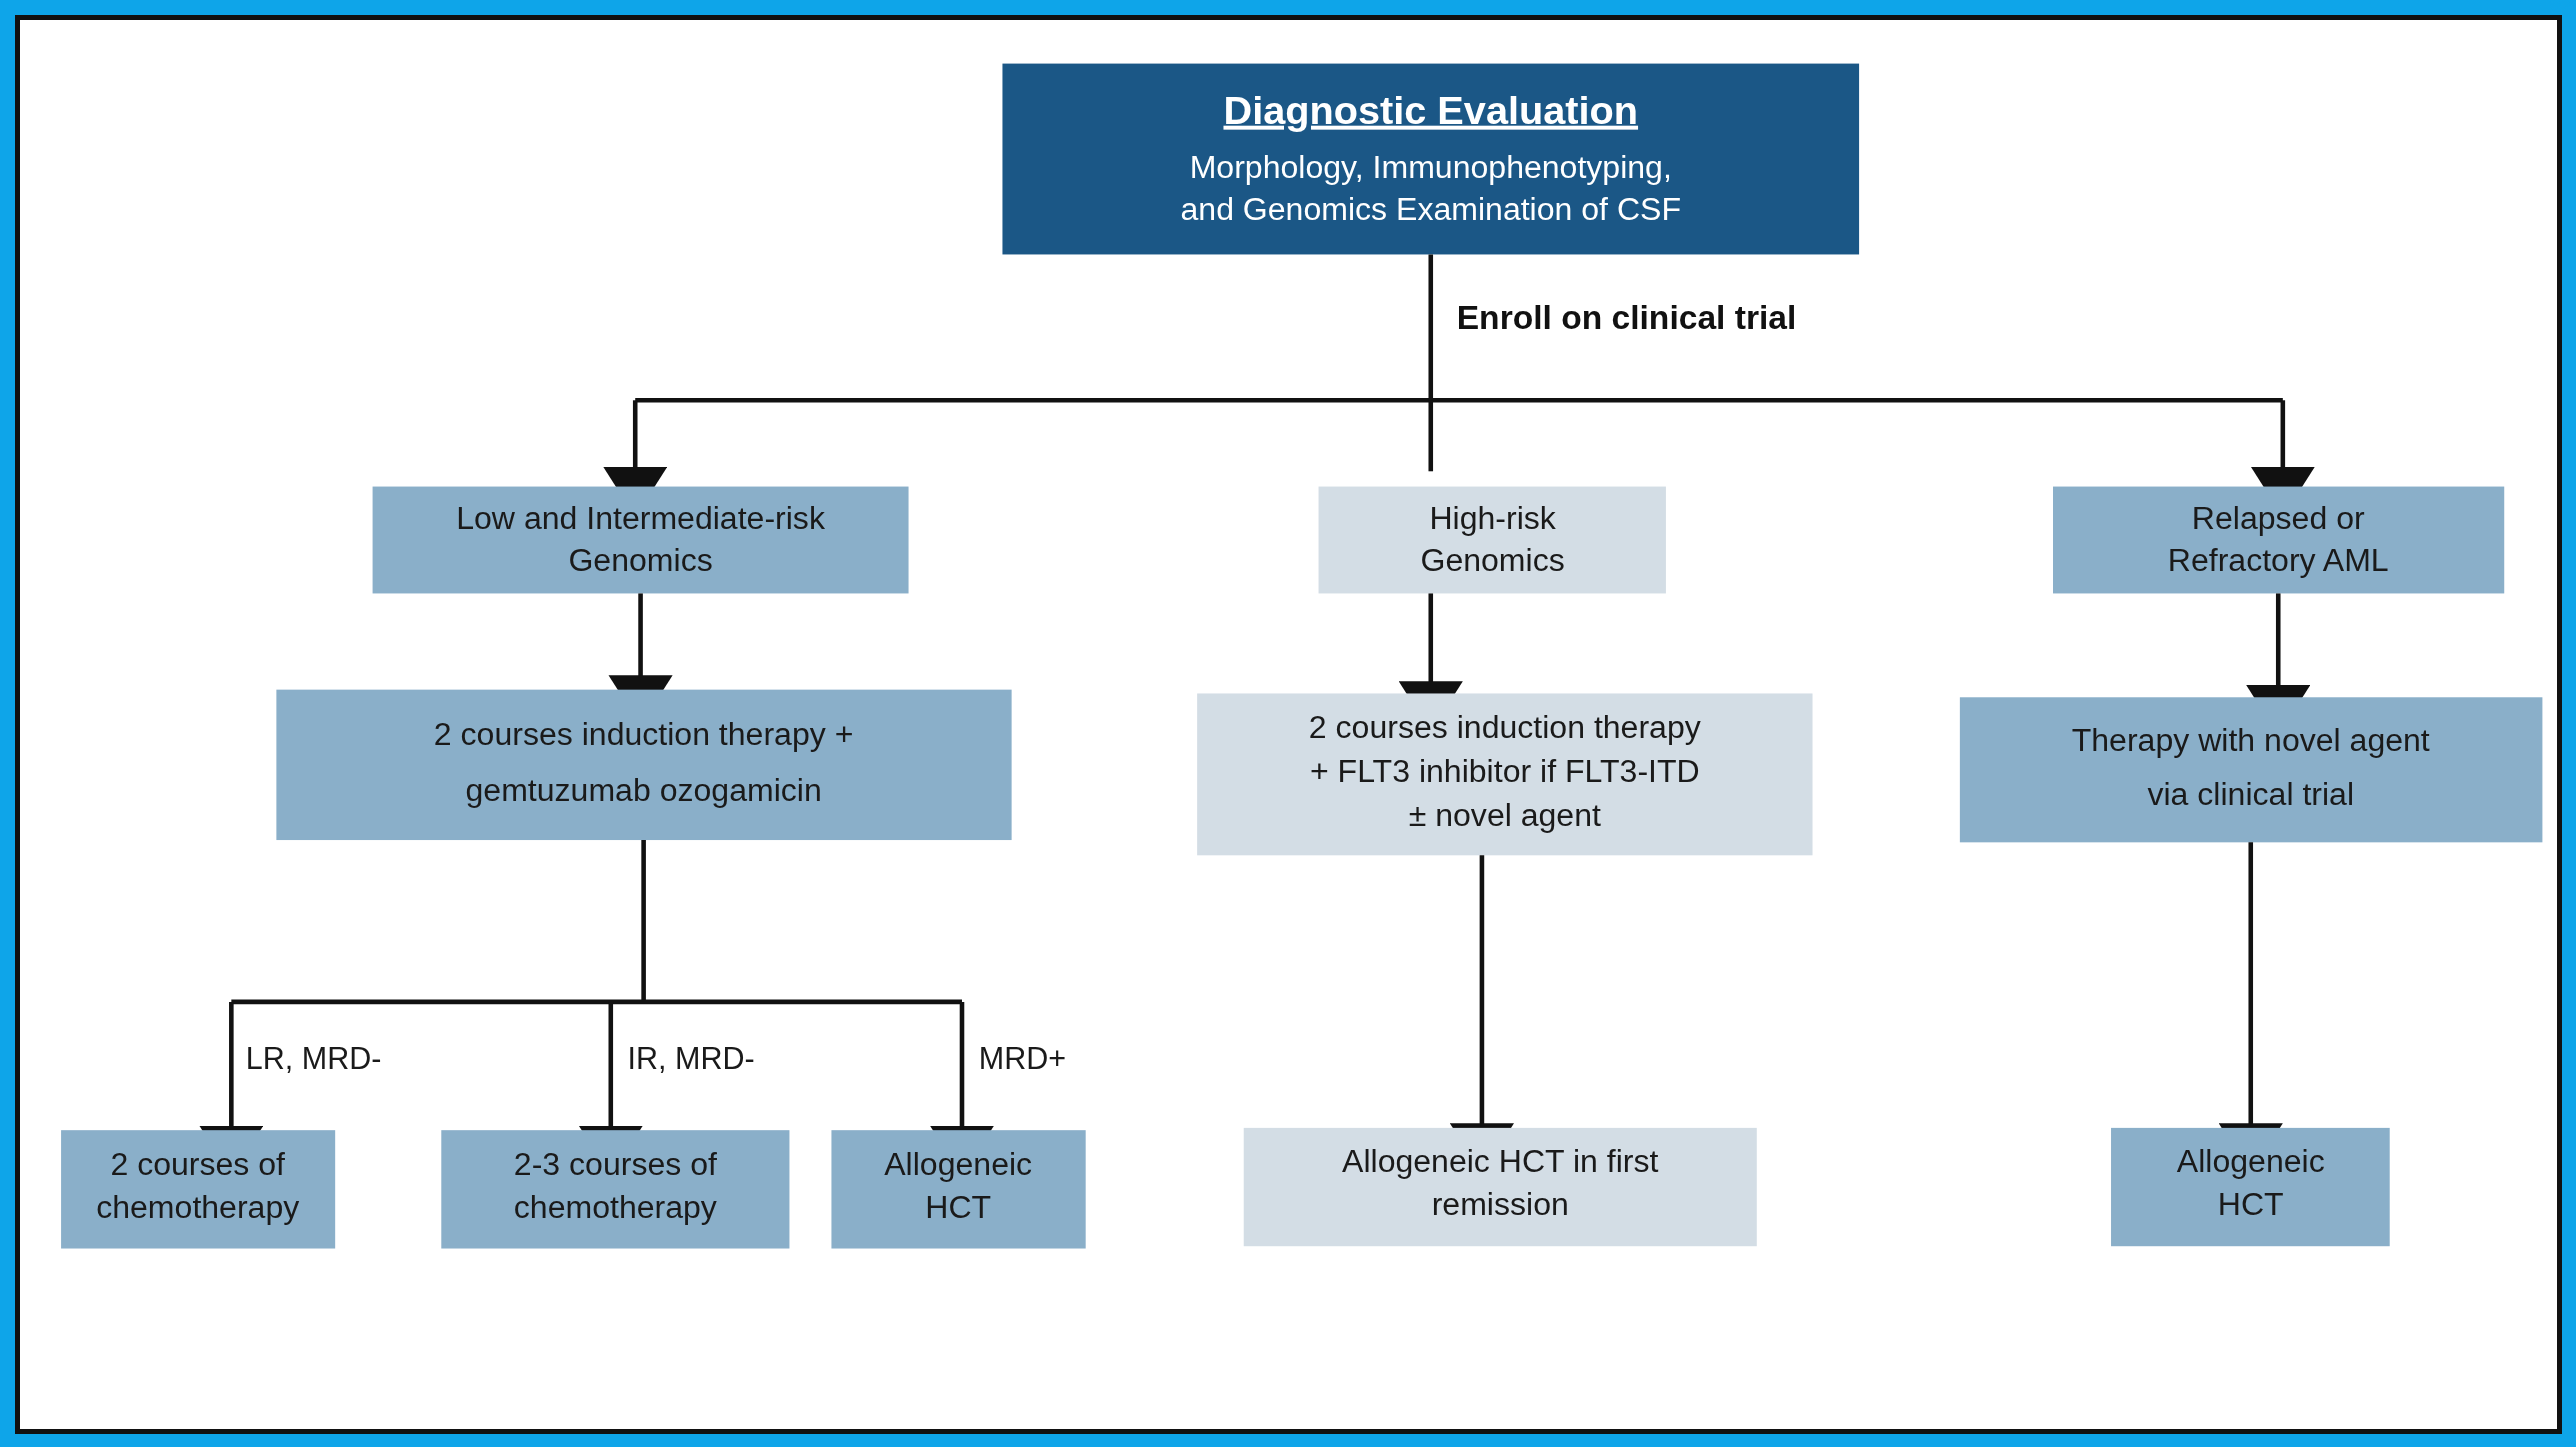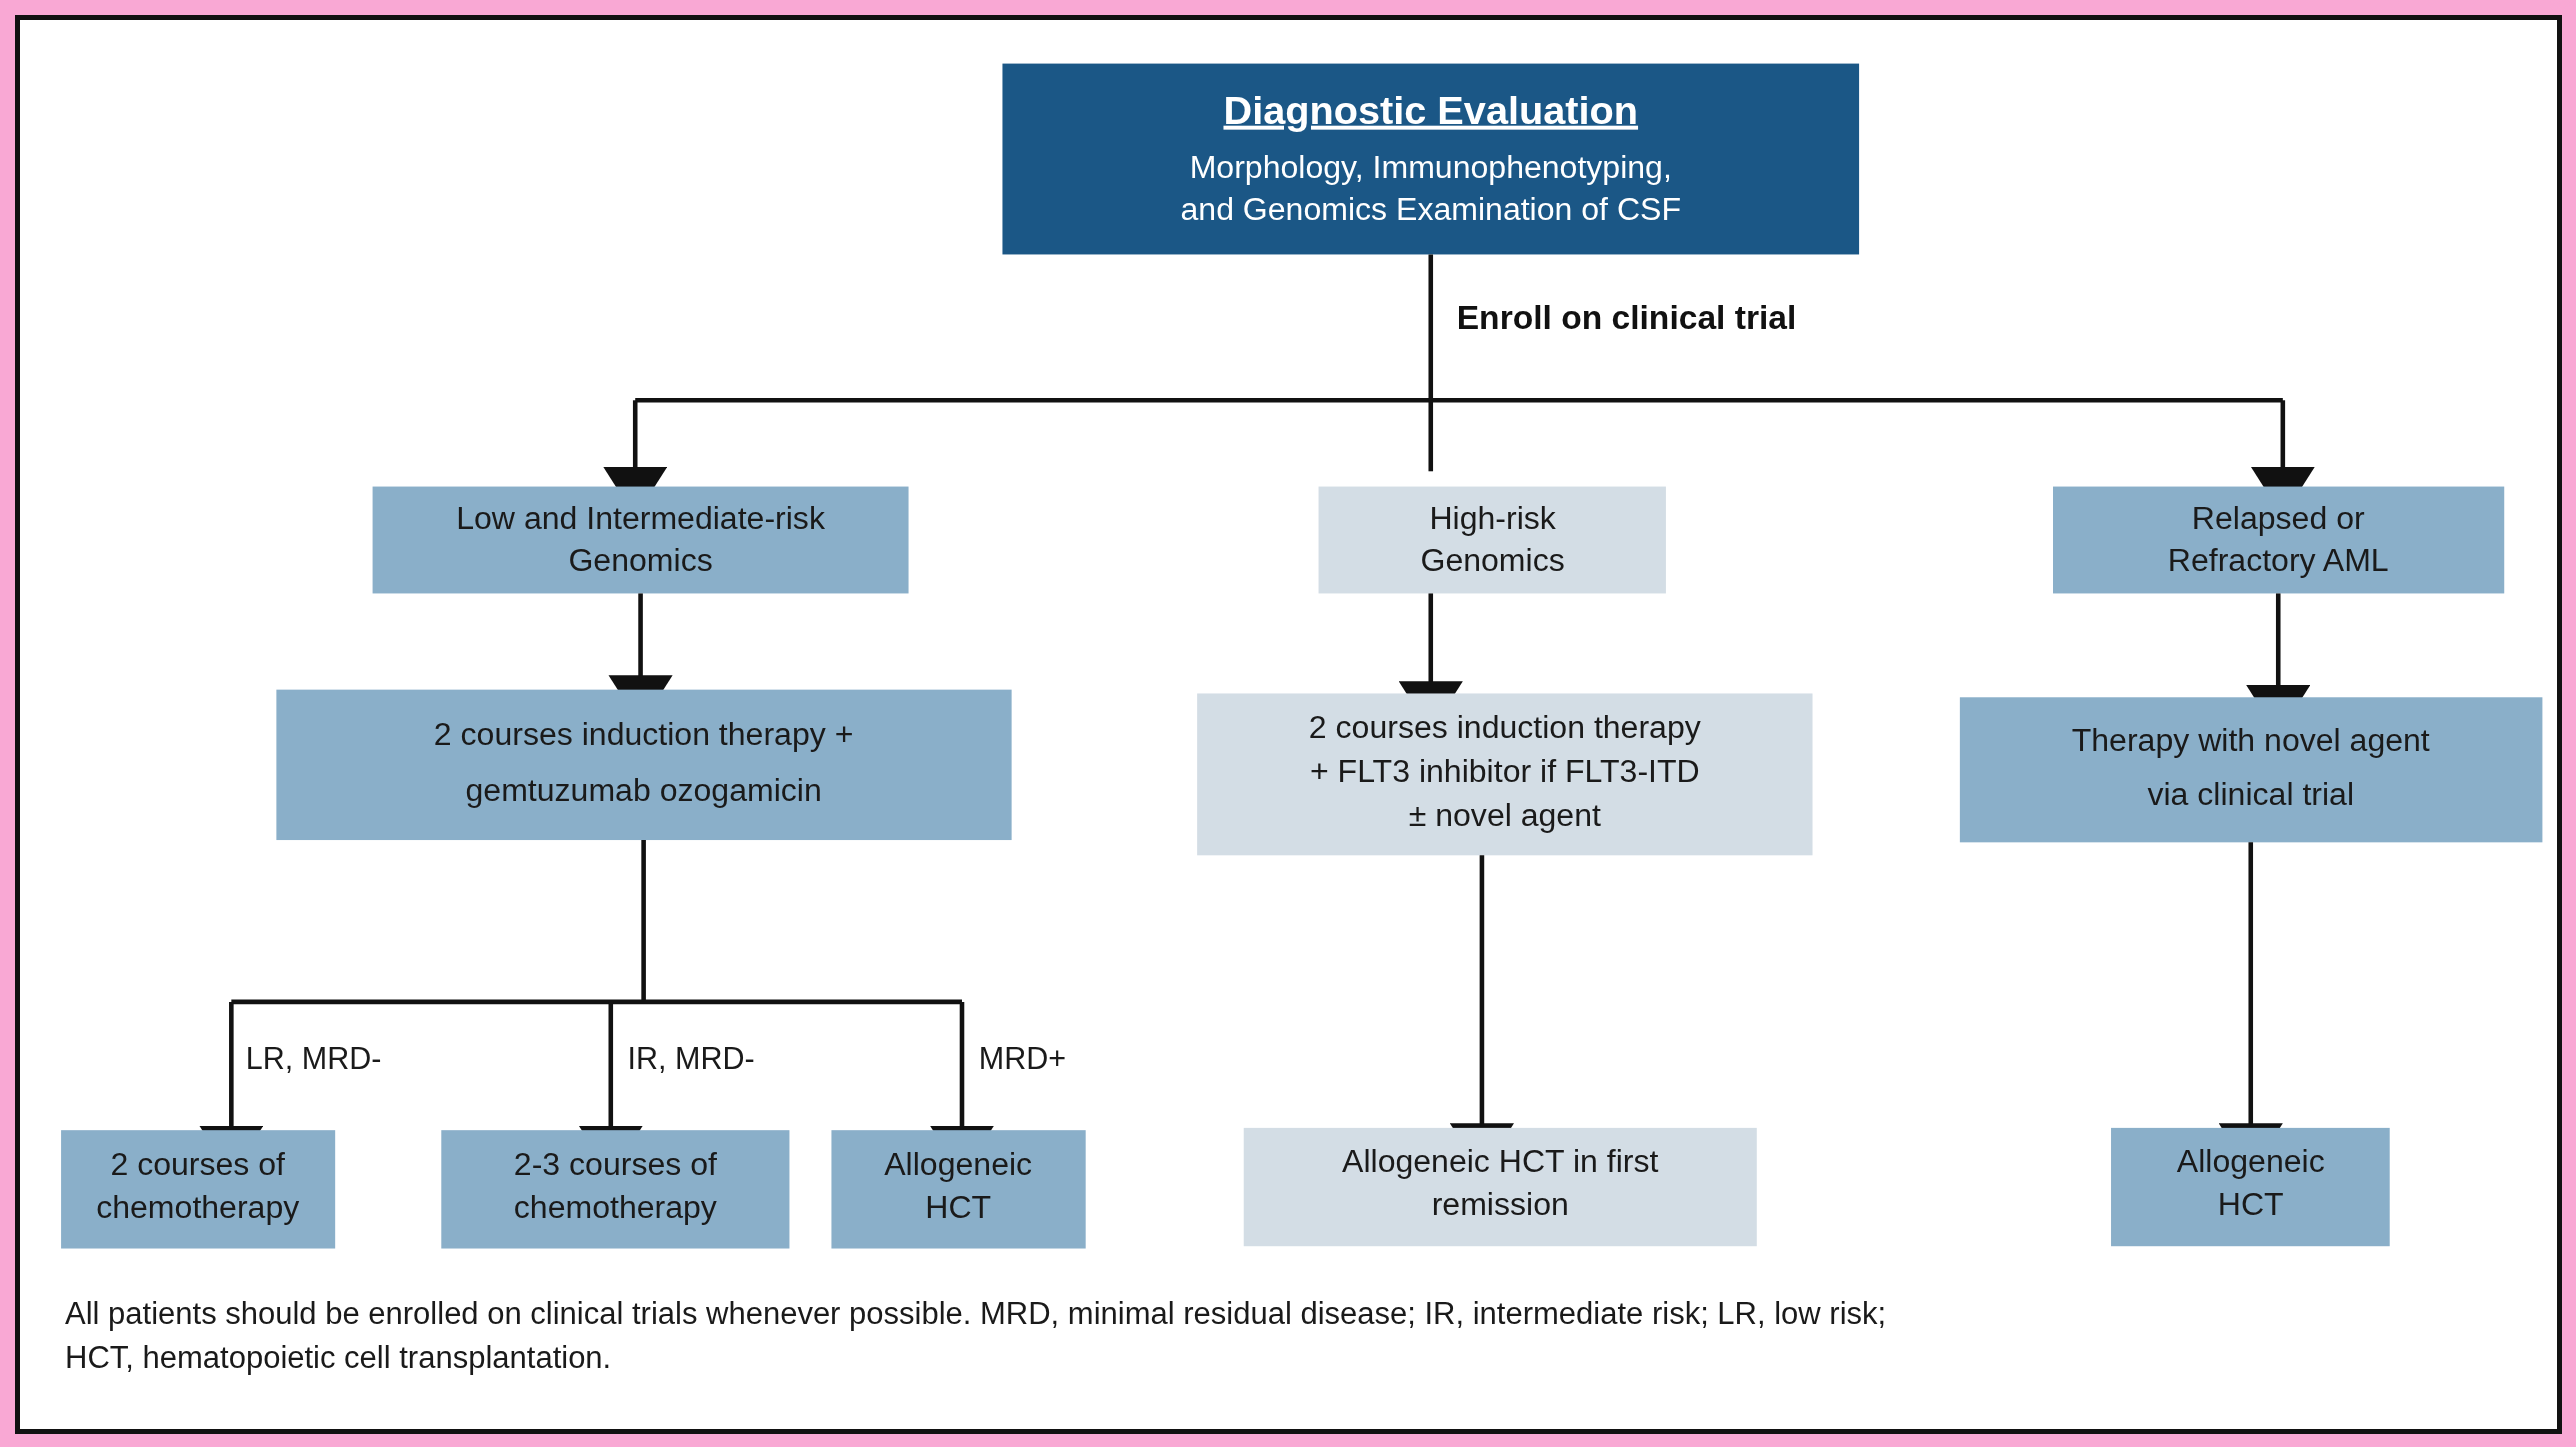--- a/index.html
+++ b/index.html
@@ -7,21 +7,21 @@
     padding: 0;
     background: #ffffff;
   }
   body {
     font-family: "Liberation Sans", sans-serif;
   }
   #page {
     position: relative;
     width: 2576px;
     height: 1448px;
-    background: #f9a8d4;
+    background: #0ea5e9;
     box-sizing: border-box;
   }
   #outer-frame {
     position: absolute;
     left: 14.5px;
     top: 14.5px;
     width: 2547px;
     height: 1419px;
     border: 5.3px solid #111111;
     box-sizing: border-box;
@@ -196,18 +196,14 @@
 
     <path class="connector" d="M2948,1103 L2948,1477" marker-end="url(#arrow)"></path>
 
     <g>
       <rect class="node-rect" x="2765" y="1477" width="365" height="155" fill="#8aafc9"></rect>
       <text class="node-text box-text" x="2948" y="1524">Allogeneic</text>
       <text class="node-text box-text" x="2948" y="1580">HCT</text>
     </g>
   </svg>
 
-  <div class="footnote">
-    <div>All patients should be enrolled on clinical trials whenever possible. MRD, minimal residual disease; IR, intermediate risk; LR, low risk;</div>
-    <div>HCT, hematopoietic cell transplantation.</div>
-  </div>
 </div>
 
 
 </body></html>

